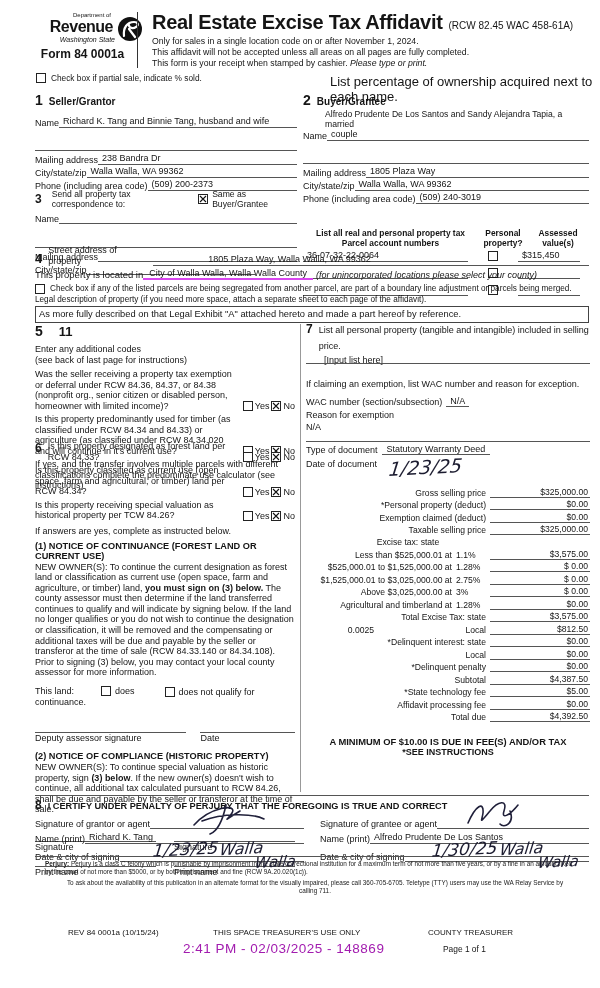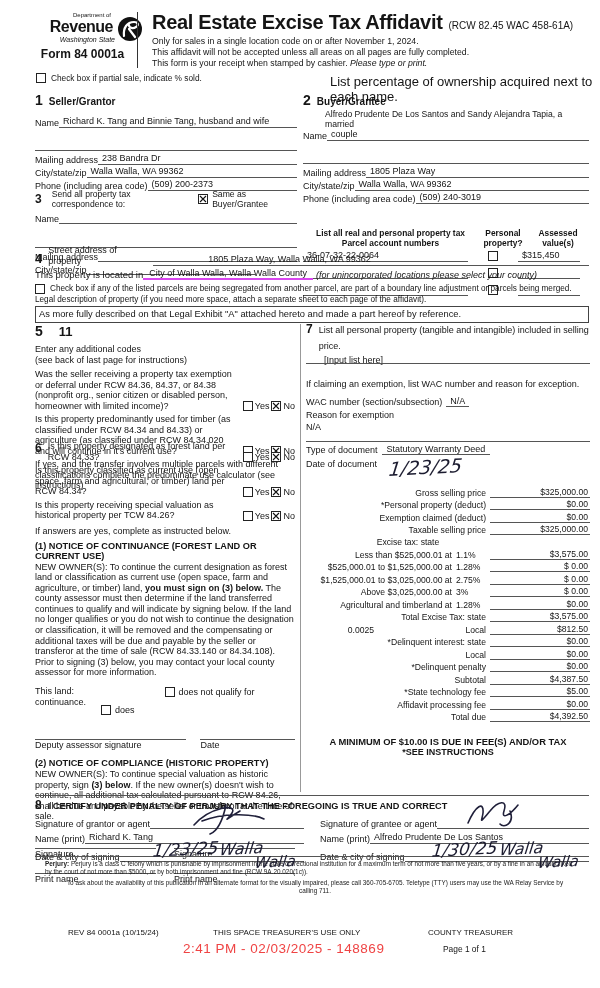--- a/index.html
+++ b/index.html
@@ -288,21 +288,21 @@
     <div style="margin-top:5px;">If answers are yes, complete as instructed below.</div>
     <div class="b" style="margin-top:5px;font-size:9.2px;">(1) NOTICE OF CONTINUANCE (FOREST LAND OR CURRENT USE)</div>
     <div style="line-height:10.6px;margin-top:1px;">
       <span>NEW OWNER(S): To continue the current designation as forest land or classification as current use (open space, farm and agriculture, or timber) land, </span><span class="b">you must sign on (3) below.</span><span> The county assessor must then determine if the land transferred continues to qualify and will indicate by signing below. If the land no longer qualifies or you do not wish to continue the designation or classification, it will be removed and the compensating or additional taxes will be due and payable by the seller or transferor at the time of sale (RCW 84.33.140 or 84.34.108). Prior to signing (3) below, you may contact your local county assessor for more information.</span>
     </div>
     <div style="display:flex;gap:8px;margin-top:8px;align-items:flex-start;">
       <span style="width:58px;line-height:11px;">
         <span>This land:</span><br>
         <span>continuance.</span>
       </span>
-      <span style="display:flex;gap:4px;align-items:flex-end;margin-top:19px;">
+      <span style="display:flex;gap:4px;align-items:flex-end;margin-top:0;">
         <span class="cb"></span>
         <span>does</span>
       </span>
       <span style="display:flex;gap:4px;align-items:center;margin-left:22px;margin-top:1px;">
         <span class="cb"></span>
         <span>does not qualify for</span>
       </span>
     </div>
     <div style="display:flex;gap:14px;margin-top:14px;">
       <span style="flex:1.6;">
@@ -506,16 +506,16 @@
   <div class="hline" style="left:35px;top:856px;width:554px;"></div>
   <div class="abs fineprint" style="left:45px;top:860px;width:534px;">
     <span class="b">Perjury:</span>
     <span>Perjury is a class C felony which is punishable by imprisonment in the state correctional institution for a maximum term of not more than five years, or by a fine in an amount fixed by the court of not more than $5000, or by both imprisonment and fine (RCW 9A.20.020(1c)).</span>
   </div>
   <div class="abs fineprint" style="left:60px;top:879px;width:510px;text-align:center;">To ask about the availability of this publication in an alternate format for the visually impaired, please call 360-705-6705. Teletype (TTY) users may use the WA Relay Service by calling 711.</div>
 
   <div class="abs" style="left:68px;top:928px;font-size:8px;">REV 84 0001a (10/15/24)</div>
   <div class="abs" style="left:213px;top:928px;font-size:8px;">THIS SPACE TREASURER'S USE ONLY</div>
   <div class="abs" style="left:428px;top:928px;font-size:8px;">COUNTY TREASURER</div>
-  <div class="abs" style="left:183px;top:941px;font-size:13.5px;letter-spacing:0.5px;color:#ef4444;">2:41 PM - 02/03/2025 - 148869</div>
+  <div class="abs" style="left:183px;top:941px;font-size:13.5px;letter-spacing:0.5px;color:#a21caf;">2:41 PM - 02/03/2025 - 148869</div>
   <div class="abs" style="left:443px;top:944px;font-size:8.4px;">Page 1 of 1</div>
 
 </div>
 
 </body></html>

